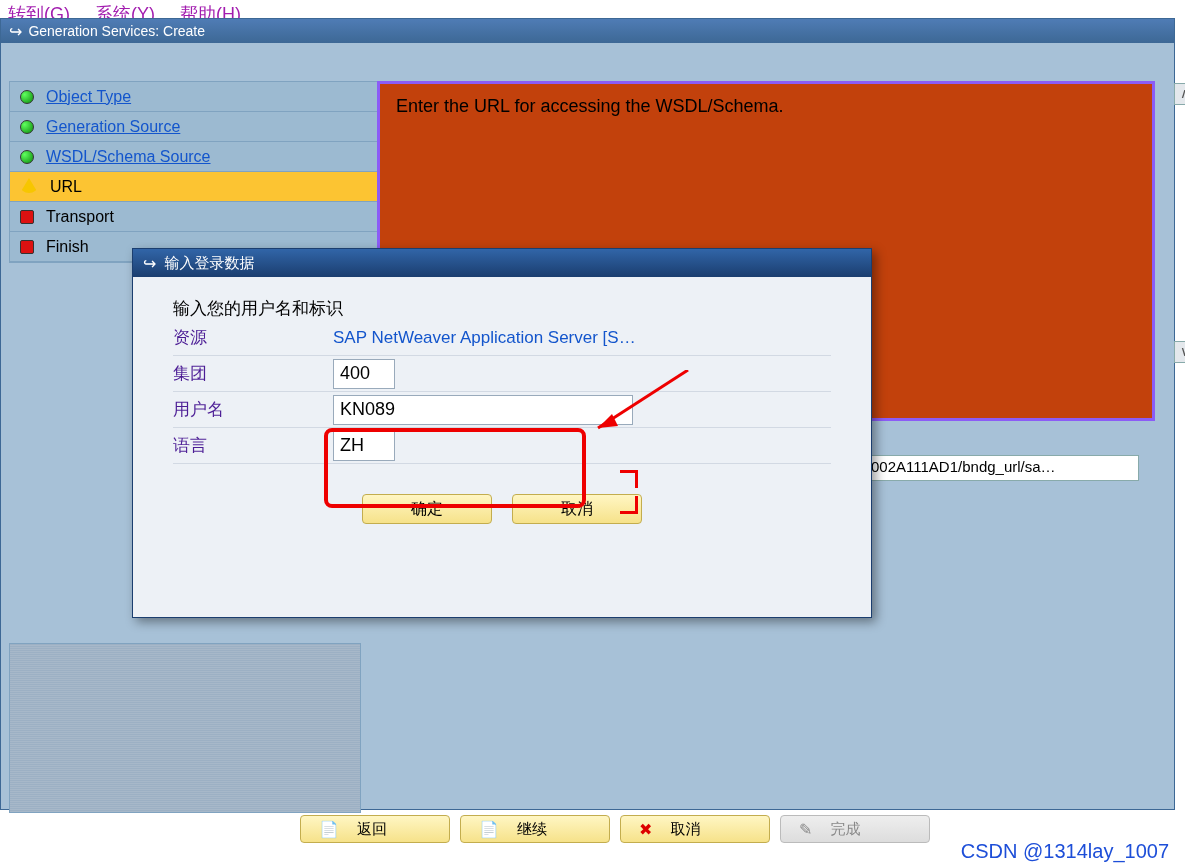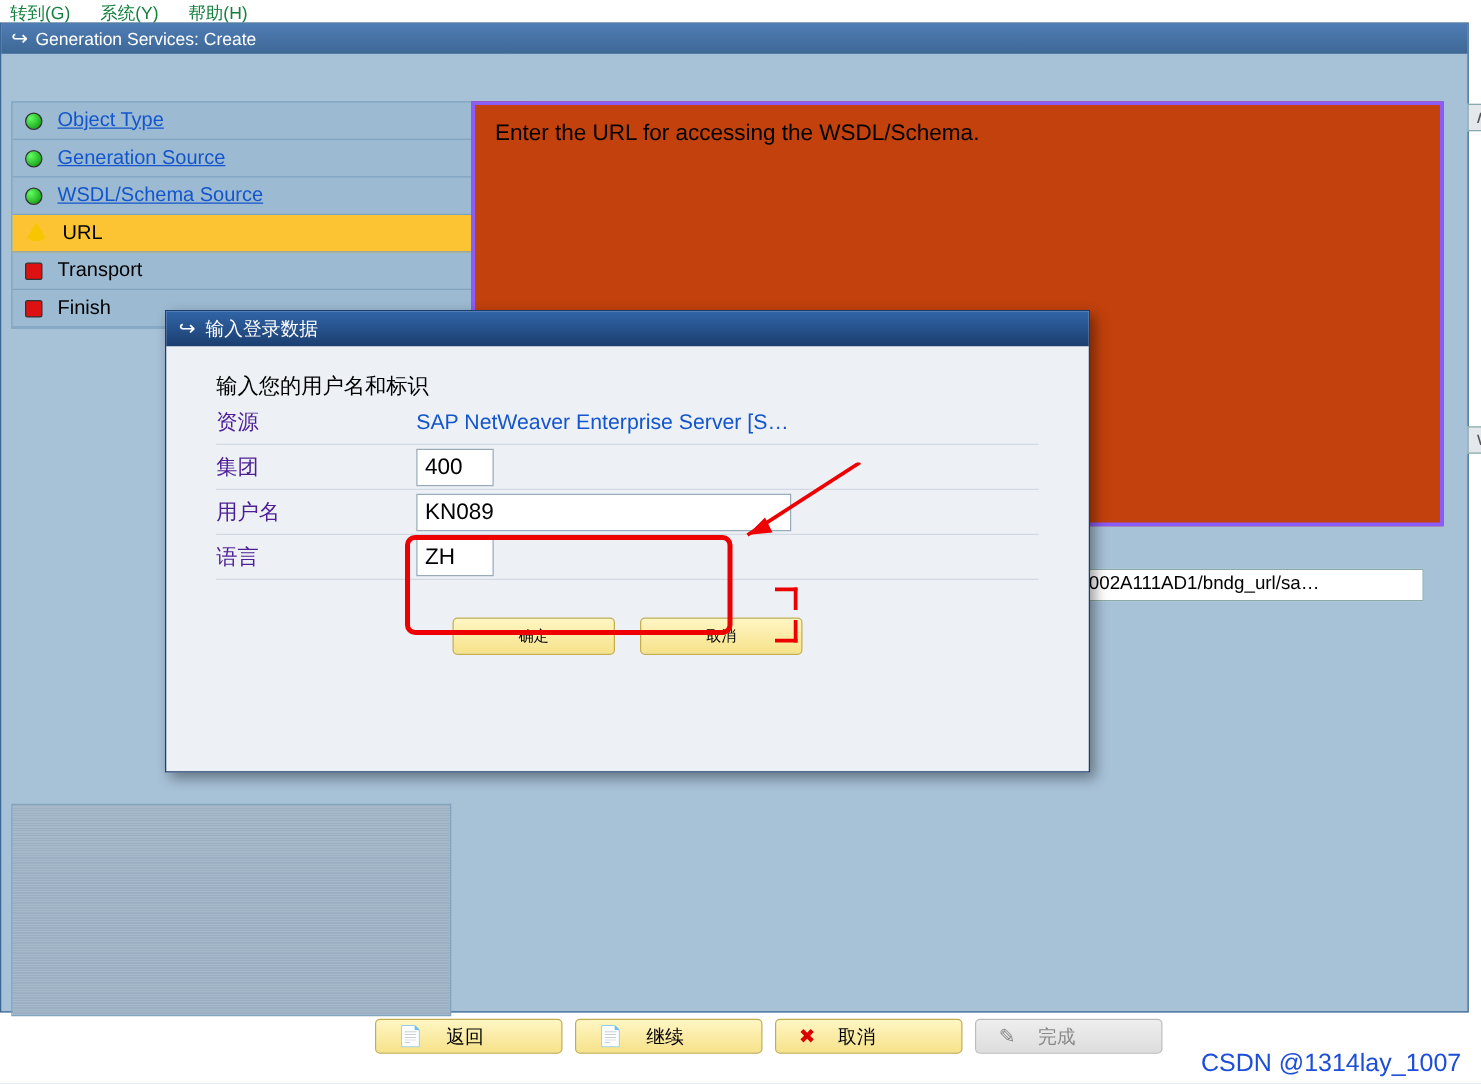--- a/index.html
+++ b/index.html
@@ -1,17 +1,17 @@
 <!DOCTYPE html>
 <html><head>
 <meta charset="utf-8">
 <style>
   * { box-sizing: border-box; margin: 0; padding: 0; }
   body { font-family: Arial, "Microsoft YaHei", sans-serif; font-size: 14px; background: #fff; width: 1185px; height: 867px; position: relative; overflow: hidden; }
-  .menu-top { position: absolute; top: 0; left: 0; font-size: 14px; color: #15803d; padding: 2px 8px; }
+  .menu-top { position: absolute; top: 0; left: 0; font-size: 18px; color: #a21caf; padding: 2px 8px; }
   .menu-top span { margin-right: 20px; }
   .window-frame { position: absolute; top: 18px; left: 0; width: 1175px; height: 792px; background: #a7c1d7; border: 1px solid #3d6895; }
   .titlebar { height: 24px; background: linear-gradient(to bottom, #4f7cb5 0%, #3d6895 100%); color: #fff; font-size: 14px; padding: 2px 8px; display: flex; align-items: center; }
   .titlebar .arrow-icon { margin-right: 6px; font-size: 16px; }
   .content-area { position: absolute; top: 44px; left: 8px; right: 8px; bottom: 40px; }
   .wizard-steps { position: absolute; top: 18px; left: 0; width: 416px; background: #9cbad1; border: 1px solid #80a3c0; }
   .wizard-steps .step { height: 30px; display: flex; align-items: center; gap: 12px; padding: 0 10px; border-bottom: 1px solid #80a3c0; font-size: 16px; cursor: pointer; }
   .wizard-steps .step.sel { background: #fcc432; }
   .step-label-link { color: #1355cc; text-decoration: underline; }
   .step-label-plain { color: #000; }
@@ -35,21 +35,21 @@
   .dialog-body { padding: 20px 40px 10px 40px; }
   .dialog-prompt { font-size: 17px; color: #000; }
   .form-row { display: flex; align-items: center; height: 36px; border-bottom: 1px solid #d2d9e3; }
   .form-row .lbl { width: 160px; font-size: 17px; color: #4c1d95; }
   .form-row .val-link { color: #1355cc; font-size: 17px; }
   .txt-input { height: 30px; font-size: 18px; padding: 0 6px; border: 1px solid #9ab; background: #fff; font-family: inherit; }
   .txt-input.req { background: #fff6c3; }
   .w60 { width: 62px; }
   .w300 { width: 300px; }
   .dialog-btns { display: flex; gap: 20px; justify-content: center; margin-top: 30px; }
-  .dlg-btn { width: 130px; height: 30px; background: linear-gradient(to bottom, #fff6c3, #f6e28a); border: 1px solid #c3ad4e; border-radius: 4px; font-size: 12px; cursor: pointer; }
+  .dlg-btn { width: 130px; height: 30px; background: linear-gradient(to bottom, #fff6c3, #f6e28a); border: 1px solid #c3ad4e; border-radius: 4px; font-size: 16px; cursor: pointer; }
   .red-box { position: absolute; border: 4px solid #e00; border-radius: 8px; pointer-events: none; }
   .red-corner { position: absolute; width: 18px; height: 18px; border: 3px solid #e00; }
   .arrow-ann { position: absolute; width: 120px; height: 60px; pointer-events: none; }
   .arrow-ann line { stroke:#e00; stroke-width:3; }
   .arrow-ann polygon { fill:#e00; }
   .watermark { position: absolute; bottom: 4px; right: 16px; color: #1d4ed8; font-size: 20px; margin-top: 16px; }
 </style>
 </head>
 <body>
 
@@ -113,21 +113,21 @@
 <div class="dialog">
   <div class="dialog-title">
     <span class="arrow-icon">↪</span>
     <span>输入登录数据</span>
   </div>
   <div class="dialog-body">
     <div class="dialog-prompt">输入您的用户名和标识</div>
 
     <div class="form-row">
       <div class="lbl">资源</div>
-      <div class="val-link">SAP NetWeaver Enterprise Server [S…</div>
+      <div class="val-link">SAP NetWeaver Application Server [S…</div>
     </div>
     <div class="form-row">
       <div class="lbl">集团</div>
       <input class="txt-input w60" value="400" style="">
     </div>
     <div class="form-row">
       <div class="lbl">用户名</div>
       <input class="txt-input w300" value="KN089" style="">
     </div>
     <div class="form-row">

